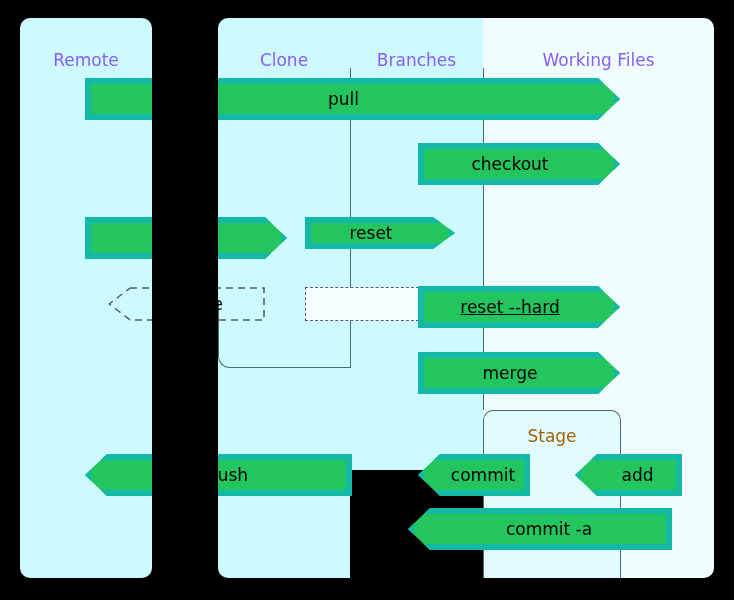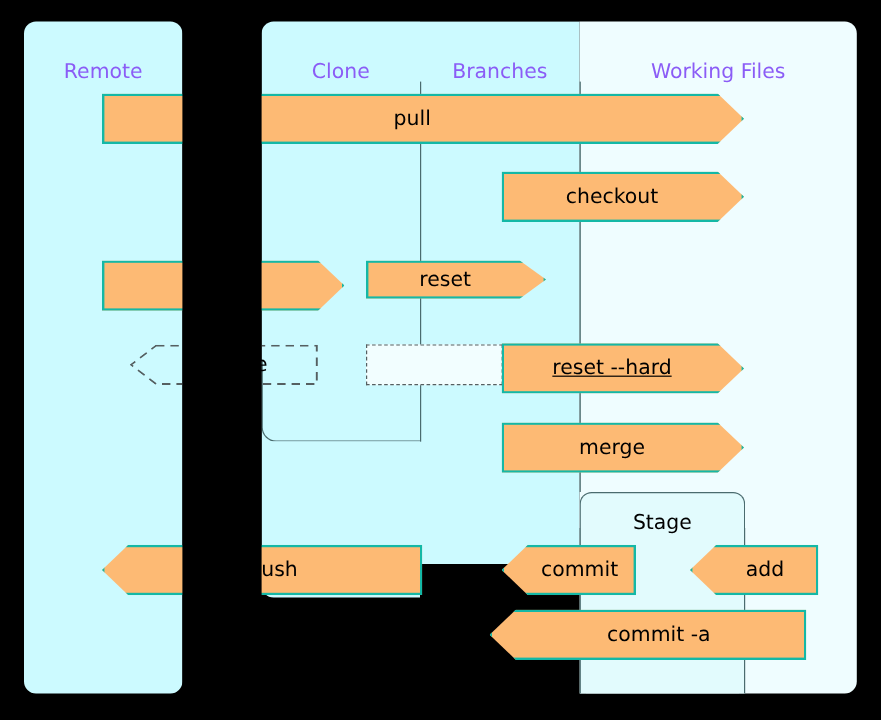--- a/index.html
+++ b/index.html
@@ -28,21 +28,21 @@
     left: 0;
     width: 100%;
     text-align: center;
     font-size: 17px;
     color: #8b5cf6;
     line-height: 1;
     pointer-events: none;
   }
 
   #lane-remote  { left: 20px;  top: 18px; width: 132px; height: 560px; background: #ccfaff; }
-  #lane-clone   { left: 218px; top: 18px; width: 132px; height: 480px; background: #ccfaff; }
+  #lane-clone   { left: 218px; top: 18px; width: 132px; height: 560px; background: #ccfaff; }
   #lane-branch  { left: 350px; top: 18px; width: 133px; height: 452px; background: #ccfaff; }
   #lane-working { left: 483px; top: 18px; width: 231px; height: 560px; background: #effdff; }
 
   
   #lane-clone   { border-top-right-radius: 0; border-bottom-right-radius: 0; }
   #lane-branch  { border-top-left-radius: 0;  border-bottom-left-radius: 0;
                   border-top-right-radius: 0; border-bottom-right-radius: 0; }
   #lane-working { border-top-left-radius: 0;  border-bottom-left-radius: 0; }
 
   
@@ -58,21 +58,21 @@
     border-bottom: none;
     border-radius: 10px 10px 0 0;
   }
   #stage-box-label {
     position: absolute;
     top: 17px;
     left: 0;
     width: 100%;
     text-align: center;
     font-size: 17px;
-    color: #000000;
+    color: #a16207;
     line-height: 1;
   }
 
   
   .vline {
     position: absolute;
     width: 1px;
     background: #4a6b6e;
   }
   .connector-elbow {
@@ -81,22 +81,22 @@
     border-left: 1px solid #4a6b6e;
     border-bottom: 1px solid #4a6b6e;
     border-bottom-left-radius: 12px;
     background: transparent;
   }
 
   
   .arrow {
     position: absolute;
     box-sizing: border-box;
-    background: #fdba74;
-    border: 2px solid #14b8a6;
+    background: #22c55e;
+    border: 6px solid #14b8a6;
     display: flex;
     align-items: center;
     justify-content: center;
     font-size: 17px;
     color: #000000;
     line-height: 1;
   }
   
   .arrow.right {
     clip-path: polygon(0 0, calc(100% - 22px) 0, 100% 50%, calc(100% - 22px) 100%, 0 100%);

